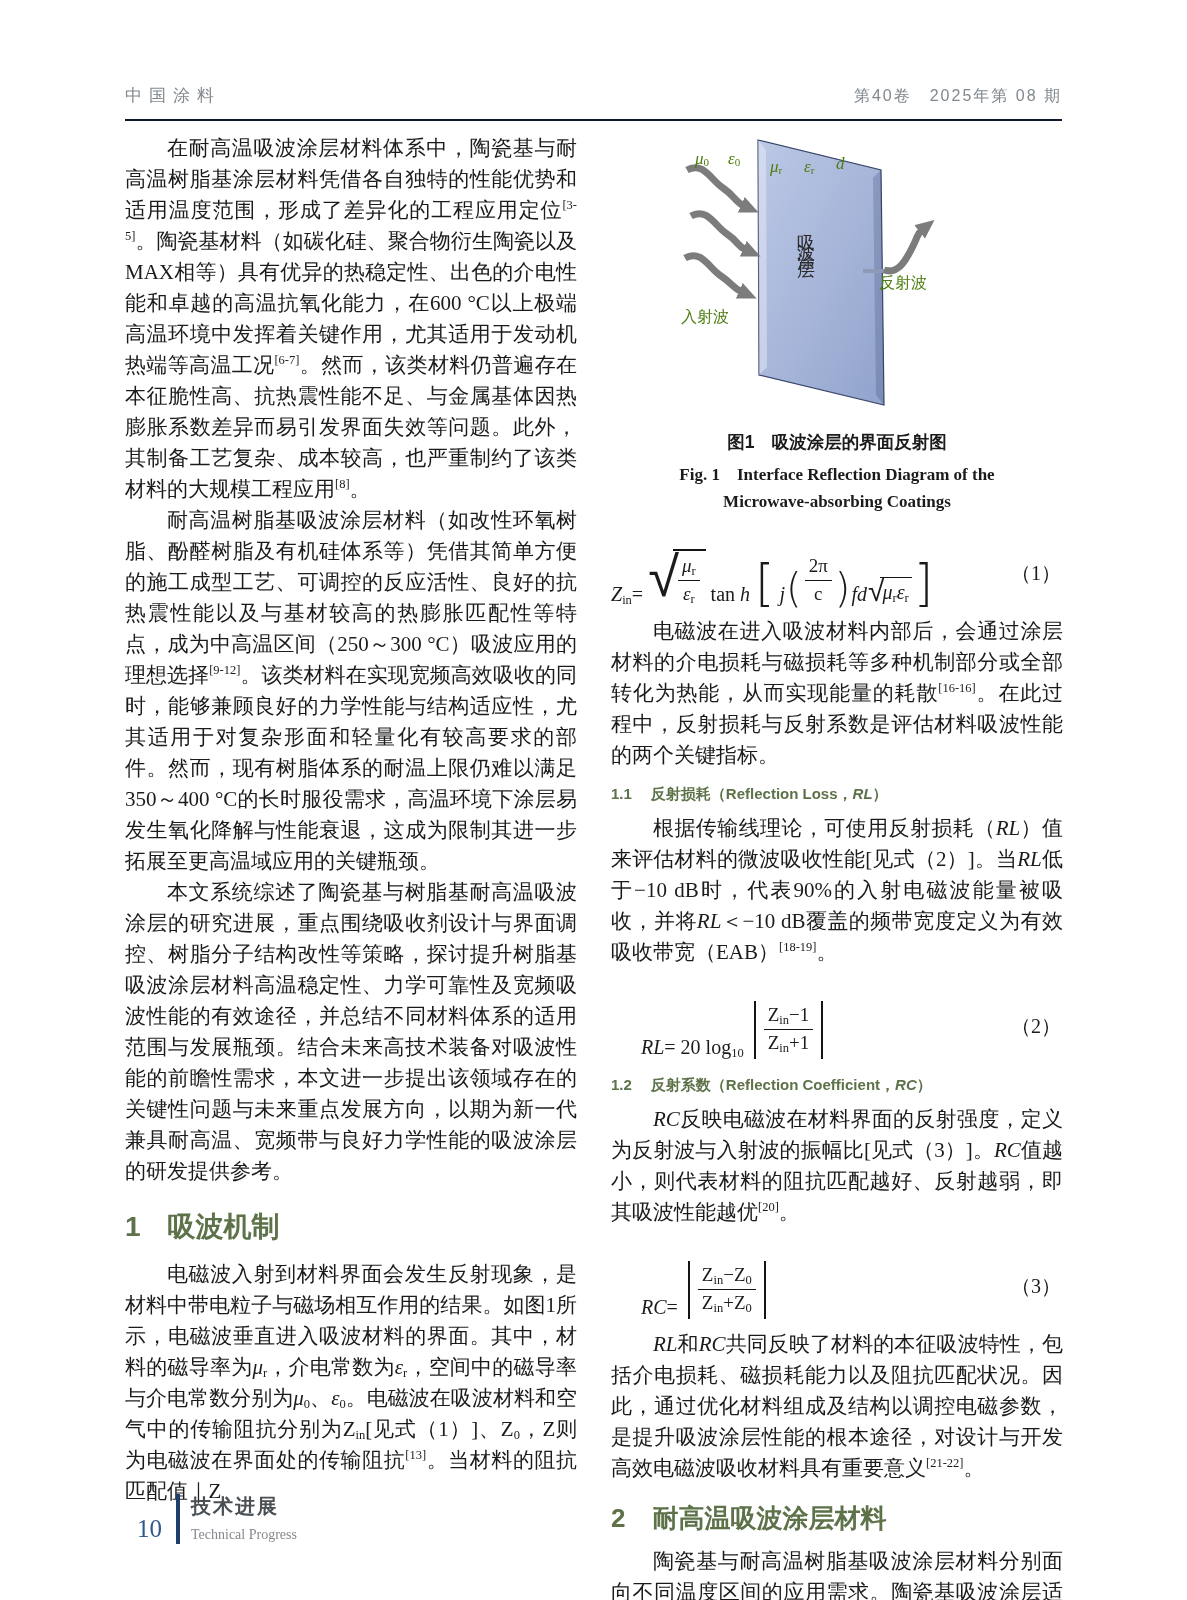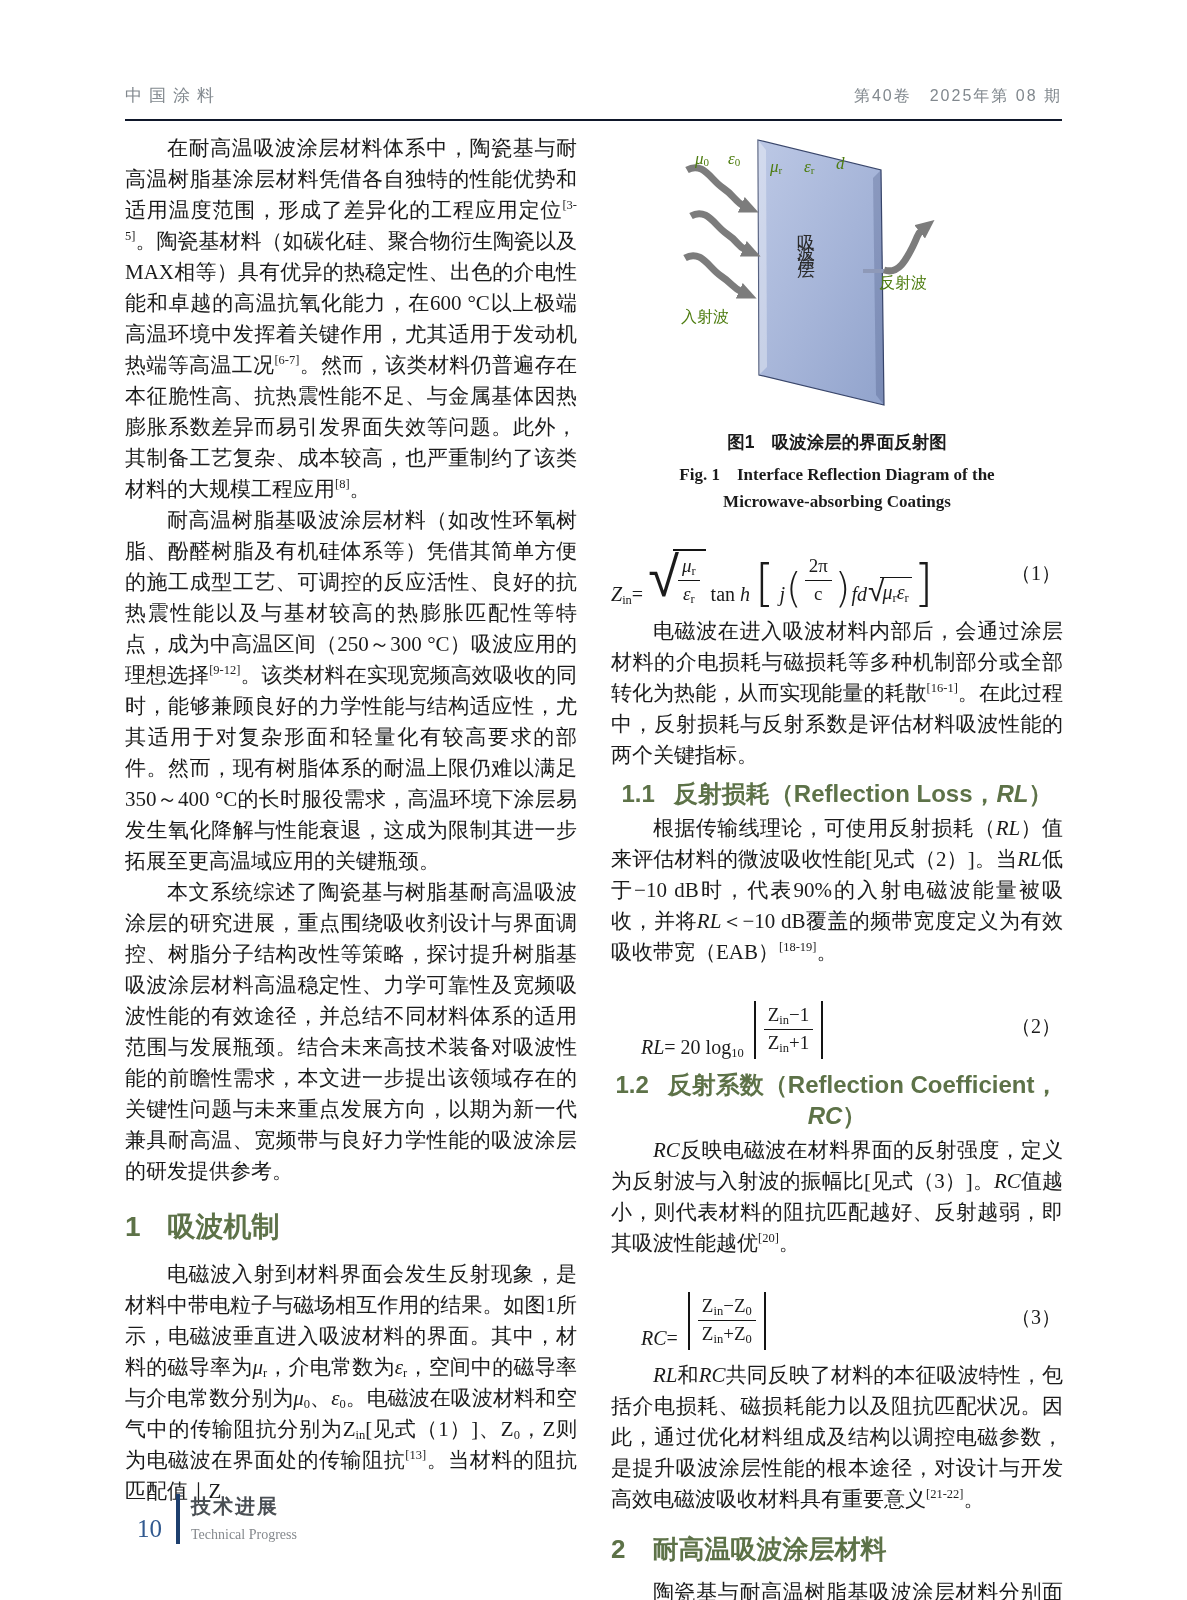--- a/index.html
+++ b/index.html
@@ -25,21 +25,21 @@
   sub{font-size:12.5px;line-height:0;vertical-align:-0.2em;}
   em{font-style:italic;}
   
   .h1{
     font-family:"Liberation Sans","DejaVu Sans",sans-serif;font-weight:bold;color:#5d7248;
     font-size:28px;line-height:1.15;margin:24px 0 16px;text-align:left;text-indent:0;
   }
   .h1 .h-num{margin-right:27px;}
   .h2{
     font-family:"Liberation Sans","DejaVu Sans",sans-serif;font-weight:bold;color:#5d7248;
-    font-size:24px;line-height:31px;margin:7px 0 4px;text-align:center;text-indent:0;
+    font-size:15px;line-height:31px;margin:7px 0 4px;text-align:left;text-indent:0;
   }
   .h2 .h-num{margin-right:19px;}
   
   .figure{position:relative;width:452px;height:293px;text-indent:0;}
   .fig-svg{position:absolute;left:0;top:0;}
   .fig-label{position:absolute;font-size:17px;line-height:1;color:#4d7c0f;text-indent:0;white-space:nowrap;}
   .fig-label sub{font-size:11px;}
   .fig-cjk{font-size:16px;font-weight:500;}
   .panel-text{
     position:absolute;left:186px;top:92px;writing-mode:vertical-rl;letter-spacing:9px;
@@ -166,21 +166,21 @@
       <span class="stretchy prn">)</span>
       <span><em>fd</em></span>
       <span class="sqrt sqrt-small">
         <span class="sqrt-sign">√</span>
         <span class="sqrt-body"><em>μ</em><sub>r</sub><em>ε</em><sub>r</sub></span>
       </span>
       <span class="stretchy brk">]</span>
       <span class="eq-number">（1）</span>
     </div>
 
-    <p class="body-par"><span>电磁波在进入吸波材料内部后，会通过涂层材料的介电损耗与磁损耗等多种机制部分或全部转化为热能，从而实现能量的耗散</span><sup>[16-1]</sup><span>。在此过程中，反射损耗与反射系数是评估材料吸波性能的两个关键指标。</span></p>
+    <p class="body-par"><span>电磁波在进入吸波材料内部后，会通过涂层材料的介电损耗与磁损耗等多种机制部分或全部转化为热能，从而实现能量的耗散</span><sup>[16-16]</sup><span>。在此过程中，反射损耗与反射系数是评估材料吸波性能的两个关键指标。</span></p>
 
     <div class="h2">
       <span class="h-num">1.1</span><span>反射损耗</span><span><span>（Reflection Loss，</span><em>RL</em><span>）</span></span>
     </div>
 
     <p class="body-par"><span>根据传输线理论，可使用反射损耗（</span><em>RL</em><span>）值来评估材料的微波吸收性能[见式（2）]。当</span><em>RL</em><span>低于−10 dB时，代表90%的入射电磁波能量被吸收，并将</span><em>RL</em><span>＜−10 dB覆盖的频带宽度定义为有效吸收带宽（EAB）</span><sup>[18-19]</sup><span>。</span></p>
 
     <div class="equation eq-indent">
       <span class="eq-lhs"><em>RL</em><span>= 20 log</span><sub>10</sub></span>
       <span class="eq-group">

